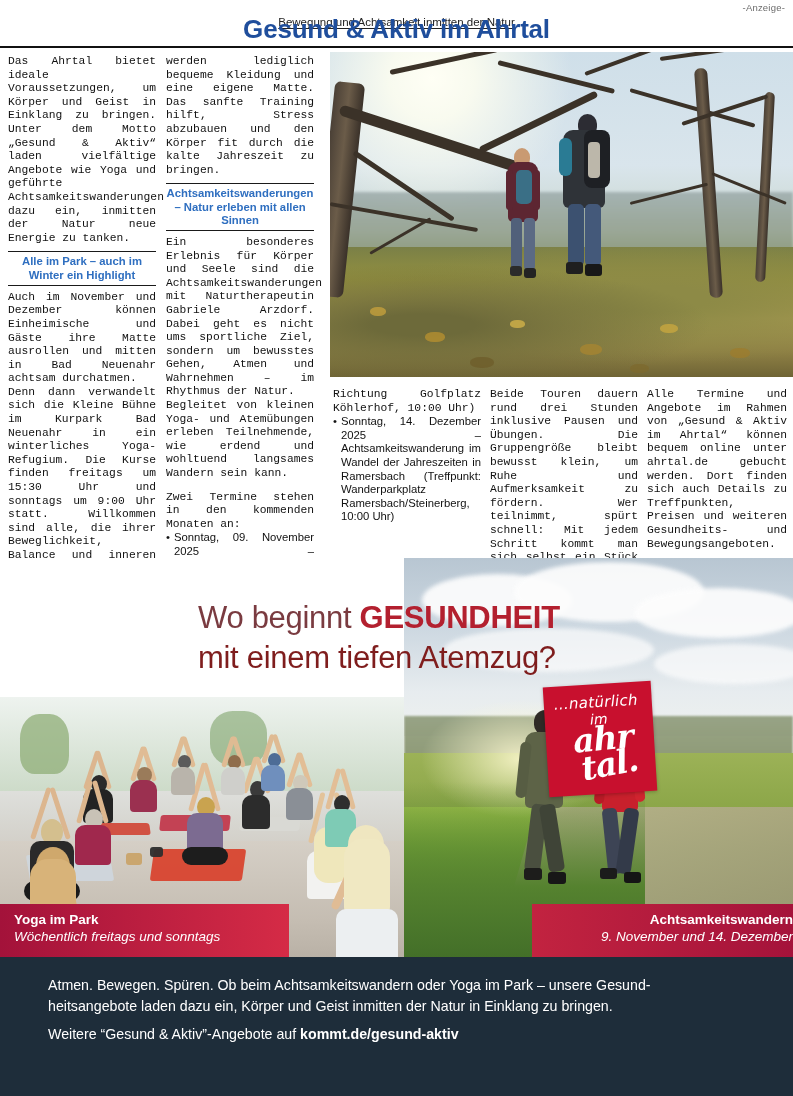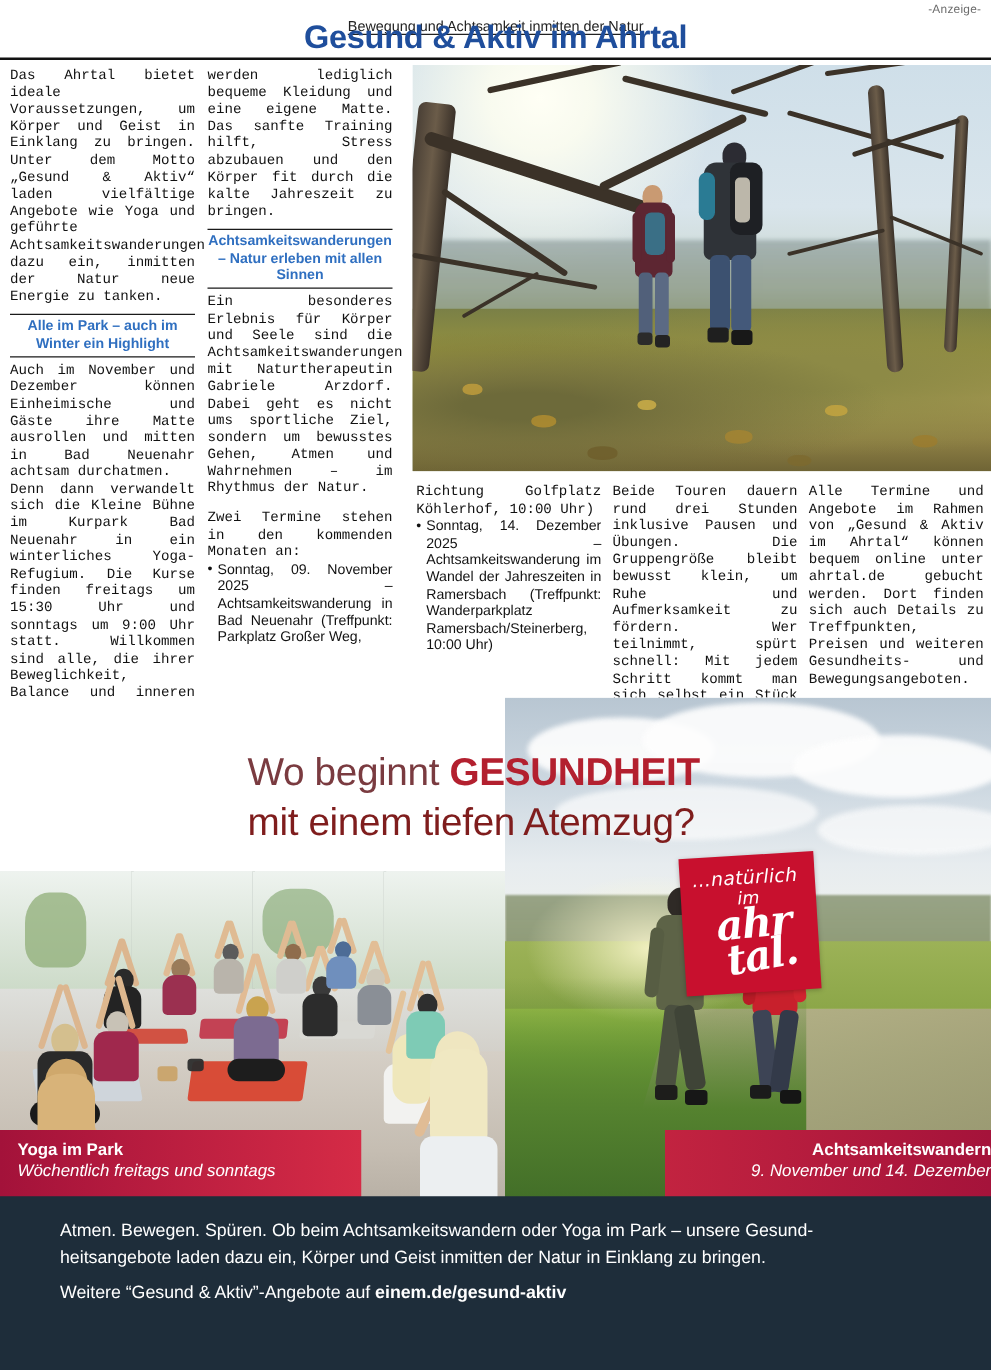--- a/index.html
+++ b/index.html
@@ -327,20 +327,21 @@
     <p>Das Ahrtal bietet ideale Voraussetzungen, um Körper und Geist in Einklang zu bringen. Unter dem Motto „Gesund &amp; Aktiv“ laden vielfältige Angebote wie Yoga und geführte Achtsamkeitswanderungen dazu ein, inmitten der Natur neue Energie zu tanken.</p>
     <div class="subhead">Alle im Park – auch im Winter ein Highlight</div>
     <p>Auch im November und Dezember können Einheimische und Gäste ihre Matte ausrollen und mitten in Bad Neuenahr achtsam durchatmen.</p>
     <p>Denn dann verwandelt sich die Kleine Bühne im Kurpark Bad Neuenahr in ein winterliches Yoga-Refugium. Die Kurse finden freitags um 15:30 Uhr und sonntags um 9:00 Uhr statt. Willkommen sind alle, die ihrer Beweglichkeit, Balance und inneren Ruhe etwas Gutes tun möchten – egal ob Anfängerin oder erfahrener Yogi. Benötigt</p>
   </div>
 
   <div class="col" id="col2">
     <p>werden lediglich bequeme Kleidung und eine eigene Matte. Das sanfte Training hilft, Stress abzubauen und den Körper fit durch die kalte Jahreszeit zu bringen.</p>
     <div class="subhead">Achtsamkeitswanderungen – Natur erleben mit allen Sinnen</div>
     <p>Ein besonderes Erlebnis für Körper und Seele sind die Achtsamkeitswanderungen mit Naturtherapeutin Gabriele Arzdorf. Dabei geht es nicht ums sportliche Ziel, sondern um bewusstes Gehen, Atmen und Wahrnehmen – im Rhythmus der Natur.</p>
+    <p>Begleitet von kleinen Yoga- und Atemübungen erleben Teilnehmende, wie erdend und wohltuend langsames Wandern sein kann.</p>
     <p style="height:10px;"></p>
     <p>Zwei Termine stehen in den kommenden Monaten an:</p>
     <ul class="bullet-list">
       <li>Sonntag, 09. November 2025 – Achtsamkeitswanderung in Bad Neuenahr (Treffpunkt: Parkplatz Großer Weg,</li>
     </ul>
   </div>
 
   <div class="col" id="col3">
     <p>Richtung Golfplatz Köhlerhof, 10:00 Uhr)</p>
     <ul class="bullet-list">
@@ -532,17 +533,17 @@
     <div class="cap-t1">Achtsamkeitswandern</div>
     <div class="cap-t2">9. November und 14. Dezember</div>
   </div>
 
   <div class="footer">
     <div class="f1">
       <div>Atmen. Bewegen. Spüren. Ob beim Achtsamkeitswandern oder Yoga im Park – unsere Gesund-</div>
       <div>heitsangebote laden dazu ein, Körper und Geist inmitten der Natur in Einklang zu bringen.</div>
     </div>
     <div class="f2">
-      <span class="plain">Weitere “Gesund &amp; Aktiv”-Angebote auf </span><b>einem.de/gesund-aktiv</b>
+      <span class="plain">Weitere “Gesund &amp; Aktiv”-Angebote auf </span><b>kommt.de/gesund-aktiv</b>
     </div>
   </div>
 
 </div>
 
 </body></html>

